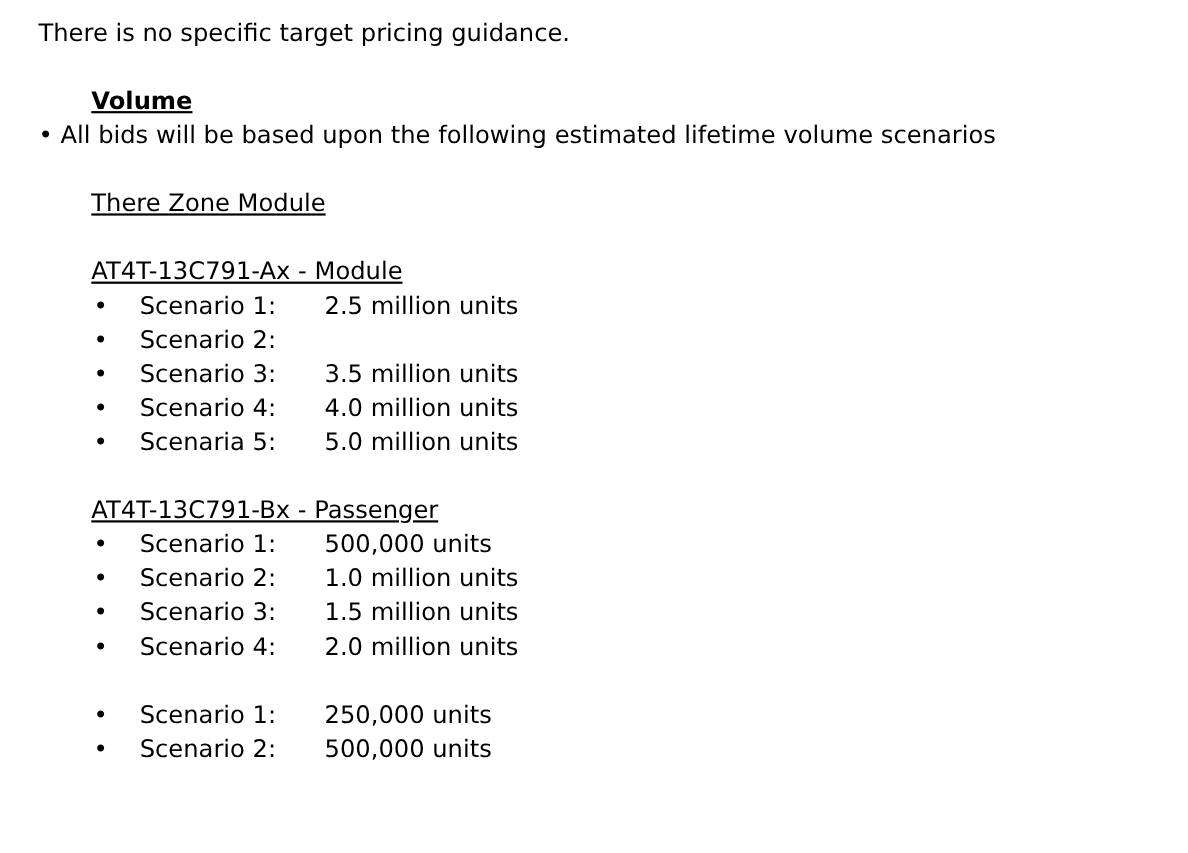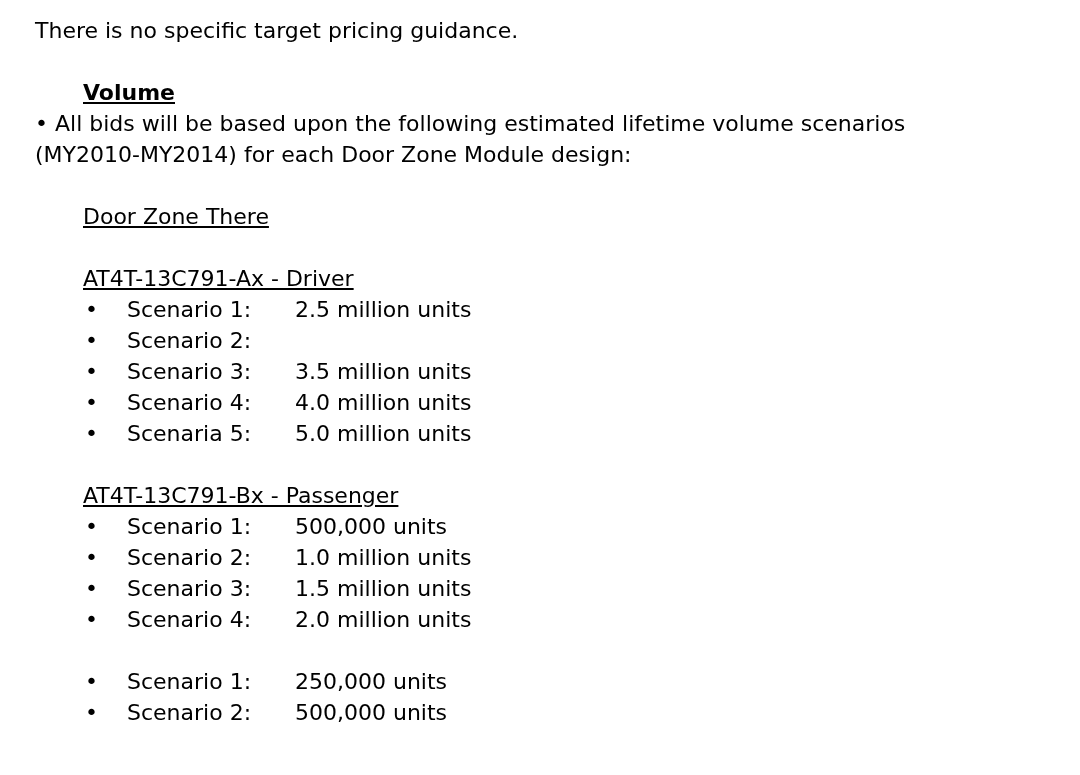--- a/index.html
+++ b/index.html
@@ -62,30 +62,29 @@
 
 <div class="doc">
 
   <div class="line">There is no specific target pricing guidance.</div>
 
   <div class="spacer"></div>
 
   <div class="line heading bold">Volume</div>
 
   <div class="line">• All bids will be based upon the following estimated lifetime volume scenarios</div>
-  <div class="line">(MY2010-MY2014) for each Door Zone Module design:</div>
 
   <div class="spacer"></div>
 
-  <div class="line heading">Door Zone There</div>
+  <div class="line heading">There Zone Module</div>
 
   <div id="groups-container">
   <div class="group">
     <div class="spacer"></div>
-    <div class="line heading">AT4T-13C791-Ax - Driver</div>
+    <div class="line heading">AT4T-13C791-Ax - Module</div>
     <div class="rows">
   <div class="scenario-row">
     <span class="bullet">•</span>
     <span class="label">Scenario 1:</span>
     <span class="value">2.5 million units</span>
   </div>
 
   <div class="scenario-row">
     <span class="bullet">•</span>
     <span class="label">Scenario 2:</span>

